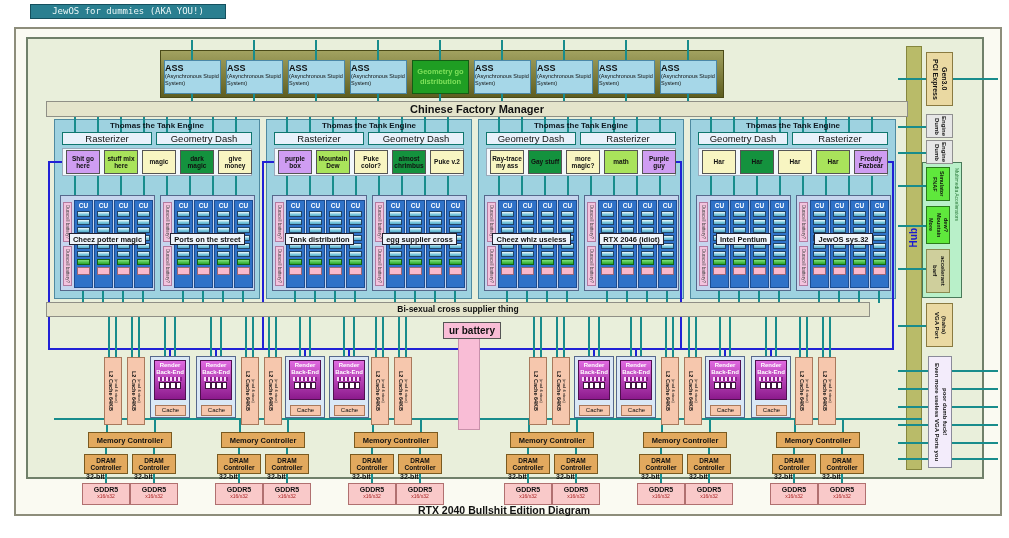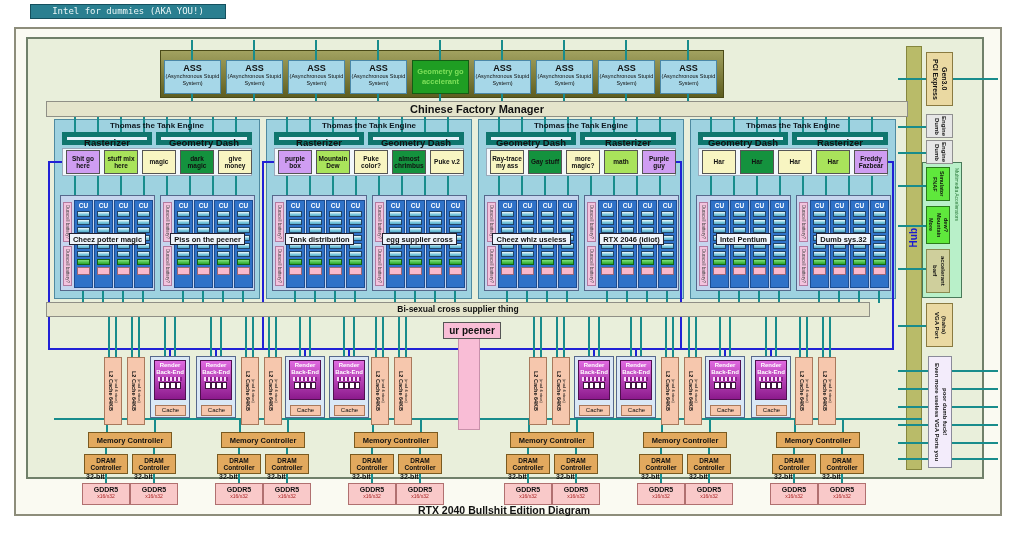--- a/index.html
+++ b/index.html
@@ -5,28 +5,28 @@
   html,body{margin:0;padding:0;background:#fff;font-family:"Liberation Sans",sans-serif;color:#111;}
   #diagram{position:relative;width:1009px;height:538px;background:#fff;overflow:hidden;}
   .abs{position:absolute;box-sizing:border-box;}
   .line{position:absolute;z-index:2;}
   .teal{background:#188c8c;}
   .blue{background:#2121d6;}
   .banner{background:#2a7f90;border:1px solid #14505e;color:#eaf6f6;font-family:"DejaVu Sans Mono",monospace;font-size:9px;text-align:center;line-height:13px;z-index:3;}
   .outer{border:2px solid #8d8d7b;background:#fafaf2;z-index:0;}
   .inner{border:2px solid #70806a;background:#e9efdb;z-index:0;}
   .olivebar{background:linear-gradient(to bottom,#a2a260,#5e5e20);border:1px solid #4a4a18;z-index:1;}
-  .assbox{background:#a6d7e8;border:1px solid #4b88a8;text-align:center;z-index:3;}
+  .assbox{background:#a6d7e8;border:1px solid #4b88a8;text-align:left;z-index:3;}
   .ass-t{display:block;font-weight:bold;font-size:9px;margin-top:2px;}
   .ass-s{display:block;font-size:5.5px;line-height:1.25;}
   .greenbox{background:#1f9e23;border:1px solid #145c14;color:#7de05a;font-weight:bold;font-size:7.5px;text-align:center;display:flex;flex-direction:column;justify-content:center;z-index:3;line-height:1.3;}
   .busbar{background:#e4e4cb;border:1px solid #8f8f86;text-align:center;font-weight:bold;z-index:3;}
   .gpc{background:#9ed2e0;border:1px solid #4f8aa0;z-index:1;}
   .gpc-title{font-size:8px;font-weight:bold;text-align:center;z-index:3;color:#101820;}
-  .hdr{background:#e8f1fa;border:5px solid #0f766e;font-weight:bold;font-size:9.5px;text-align:center;z-index:3;line-height:11px;}
+  .hdr{background:#e8f1fa;border:1px solid #0f766e;font-weight:normal;font-size:9.5px;text-align:center;z-index:3;line-height:11px;}
   .ministrip{background:#f2f7fb;border:1px solid #9aaabb;z-index:3;}
   .mini{border:1px solid #555;font-size:6.5px;font-weight:bold;text-align:center;display:flex;align-items:center;justify-content:center;line-height:1.15;z-index:4;padding:1px;}
   .c-purple{background:#cf9df2;} .c-lime{background:#a9e35b;} .c-yellow{background:#f8f5c2;} .c-green{background:#14923e;}
   .sm{background:#c6d5ee;border:1px solid #56688c;z-index:3;}
   .bat{background:#f3c3de;border:1px solid #b37ba0;z-index:4;overflow:hidden;display:flex;justify-content:center;}
   .bat span{writing-mode:vertical-lr;font-size:4.5px;color:#444;white-space:nowrap;margin:auto;}
   .cucol{background:#2f72c8;border:1px solid #1c4c90;z-index:4;display:flex;flex-direction:column;align-items:center;padding-top:1px;}
   .culabel{color:#fff;font-weight:bold;font-size:6.5px;line-height:1.1;}
   .bar{width:13px;height:6px;margin-top:2px;border:1px solid #246;}
   .bar-cyan{background:linear-gradient(to bottom,#f2fbfd,#7cc8de 60%,#56aecc);}
@@ -64,21 +64,21 @@
   .ggreen{background:#5fe83c;border:1px solid #2a7a1a;}
   .olive2{background:#cfcf9c;border:1px solid #8a8a50;}
   .lav{background:#f3ecfb;border:1px solid #8a8a9a;}
   .footer-title{font-weight:bold;font-size:10.5px;text-align:center;z-index:3;}
 </style>
 </head>
 <body>
 
 <div id="diagram">
 
-  <div class="abs banner" style="left:30px;top:4px;width:196px;height:15px;">Intel for dummies (AKA YOU!)</div>
+  <div class="abs banner" style="left:30px;top:4px;width:196px;height:15px;">JewOS for dummies (AKA YOU!)</div>
 
   <div class="abs outer" style="left:14px;top:27px;width:988px;height:489px;"></div>
   <div class="abs inner" style="left:26px;top:37px;width:958px;height:442px;"></div>
 
   <div id="base">
       <div class="abs gpc" style="left: 54px; top: 119px; width: 206px; height: 180px;"></div>
       <div class="abs gpc" style="left: 266px; top: 119px; width: 206px; height: 180px;"></div>
       <div class="abs gpc" style="left: 478px; top: 119px; width: 206px; height: 180px;"></div>
       <div class="abs gpc" style="left: 690px; top: 119px; width: 206px; height: 180px;"></div>
     </div>
@@ -324,21 +324,21 @@
       <div class="abs assbox" style="left: 288px; top: 60px; width: 57px; height: 34px;">
         <span class="ass-t">ASS</span>
         <span class="ass-s">(Asynchronous Stupid System)</span>
       </div>
       <div class="abs assbox" style="left: 350px; top: 60px; width: 57px; height: 34px;">
         <span class="ass-t">ASS</span>
         <span class="ass-s">(Asynchronous Stupid System)</span>
       </div>
       <div class="abs greenbox" style="left: 412px; top: 60px; width: 57px; height: 34px;">
         <span class="">Geometry go</span>
-        <span class="">accelerant</span>
+        <span class="">distribution</span>
       </div>
       <div class="abs assbox" style="left: 474px; top: 60px; width: 57px; height: 34px;">
         <span class="ass-t">ASS</span>
         <span class="ass-s">(Asynchronous Stupid System)</span>
       </div>
       <div class="abs assbox" style="left: 536px; top: 60px; width: 57px; height: 34px;">
         <span class="ass-t">ASS</span>
         <span class="ass-s">(Asynchronous Stupid System)</span>
       </div>
       <div class="abs assbox" style="left: 598px; top: 60px; width: 57px; height: 34px;">
@@ -459,21 +459,21 @@
           <div class="abs bar bar-cyan" style="left: 0px; top: 0px; position: static;"></div>
           <div class="abs bar bar-cyan" style="left: 0px; top: 0px; position: static;"></div>
           <div class="abs bar bar-cyan" style="left: 0px; top: 0px; position: static;"></div>
           <div class="abs bar bar-cyan" style="left: 0px; top: 0px; position: static;"></div>
           <div class="abs bar bar-cyan" style="left: 0px; top: 0px; position: static;"></div>
           <div class="abs bar bar-green" style="left: 0px; top: 0px; position: static;"></div>
           <div class="abs bar bar-pink" style="left: 0px; top: 0px; position: static;"></div>
         </div>
       </div>
       <div class="abs smlabel" style="left: 160px; top: 233px; width: 95px; height: 12px;">
-        <span class="">Piss on the peener</span>
+        <span class="">Ports on the street</span>
       </div>
       <div class="abs gpc-title" style="left: 266px; top: 121px; width: 206px; height: 10px;">Thomas the Tank Engine</div>
       <div class="abs hdr" style="left: 274px; top: 132px; width: 90px; height: 13px;">Rasterizer</div>
       <div class="abs hdr" style="left: 368px; top: 132px; width: 96px; height: 13px;">Geometry Dash</div>
       <div class="abs ministrip" style="left: 274px; top: 148px; width: 190px; height: 28px;"></div>
       <div class="abs mini c-purple" style="left: 278px; top: 150px; width: 34px; height: 24px;">purple box</div>
       <div class="abs mini c-lime" style="left: 316px; top: 150px; width: 34px; height: 24px;">Mountain Dew</div>
       <div class="abs mini c-yellow" style="left: 354px; top: 150px; width: 34px; height: 24px;">Puke color?</div>
       <div class="abs mini c-green" style="left: 392px; top: 150px; width: 34px; height: 24px;">almost chrimbus</div>
       <div class="abs mini c-yellow" style="left: 430px; top: 150px; width: 34px; height: 24px;">Puke v.2</div>
@@ -816,21 +816,21 @@
           <div class="abs bar bar-cyan" style="left: 0px; top: 0px; position: static;"></div>
           <div class="abs bar bar-cyan" style="left: 0px; top: 0px; position: static;"></div>
           <div class="abs bar bar-cyan" style="left: 0px; top: 0px; position: static;"></div>
           <div class="abs bar bar-cyan" style="left: 0px; top: 0px; position: static;"></div>
           <div class="abs bar bar-cyan" style="left: 0px; top: 0px; position: static;"></div>
           <div class="abs bar bar-green" style="left: 0px; top: 0px; position: static;"></div>
           <div class="abs bar bar-pink" style="left: 0px; top: 0px; position: static;"></div>
         </div>
       </div>
       <div class="abs smlabel" style="left: 796px; top: 233px; width: 95px; height: 12px;">
-        <span class="">Dumb sys.32</span>
+        <span class="">JewOS sys.32</span>
       </div>
       <div class="abs l2" style="left: 104px; top: 357px; width: 18px; height: 68px;">
         <span class="vt">
           <span class="t1">L2 Cache 64KB</span>
           <span class="t2">(mad &amp; virus)</span>
         </span>
       </div>
       <div class="abs l2" style="left: 127px; top: 357px; width: 18px; height: 68px;">
         <span class="vt">
           <span class="t1">L2 Cache 64KB</span>
@@ -1081,21 +1081,21 @@
       </div>
     </div>
 
   <div class="abs olivebar" style="left:160px;top:50px;width:564px;height:48px;"></div>
 
   <div class="abs busbar" style="left:46px;top:302px;width:824px;height:15px;font-size:8.5px;line-height:13px;">Bi-sexual cross supplier thing</div>
 
   <div class="abs busbar" style="left:46px;top:101px;width:862px;height:16px;font-size:11px;line-height:14px;">Chinese Factory Manager</div>
 
   <div class="abs peener-stem" style="left:458px;top:338px;width:22px;height:92px;"></div>
-  <div class="abs peener-label" style="left:443px;top:322px;width:58px;height:17px;">ur peener</div>
+  <div class="abs peener-label" style="left:443px;top:322px;width:58px;height:17px;">ur battery</div>
 
   <div class="abs hubstrip" style="left:906px;top:46px;width:16px;height:424px;"></div>
   <div class="abs hubtext" style="left:908px;top:228px;">Hub</div>
 
   <div class="abs sbox tan" style="left:926px;top:52px;width:27px;height:54px;">
     <span class="vt" style="font-size:7px;">PCI Express Gen3.0</span>
   </div>
   <div class="abs sbox gray" style="left:926px;top:114px;width:27px;height:24px;">
     <span class="vt" style="font-size:6px;">Dumb Engine</span>
   </div>

